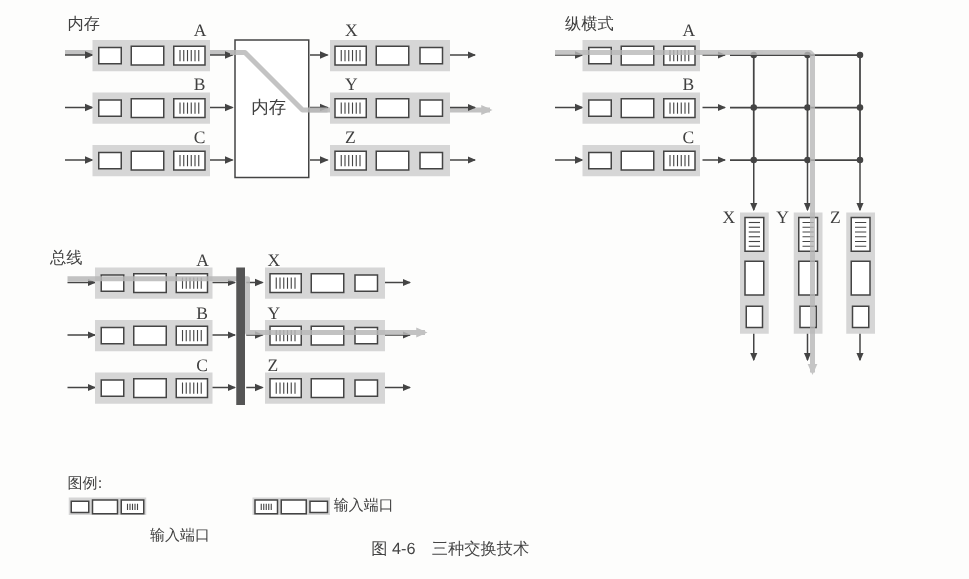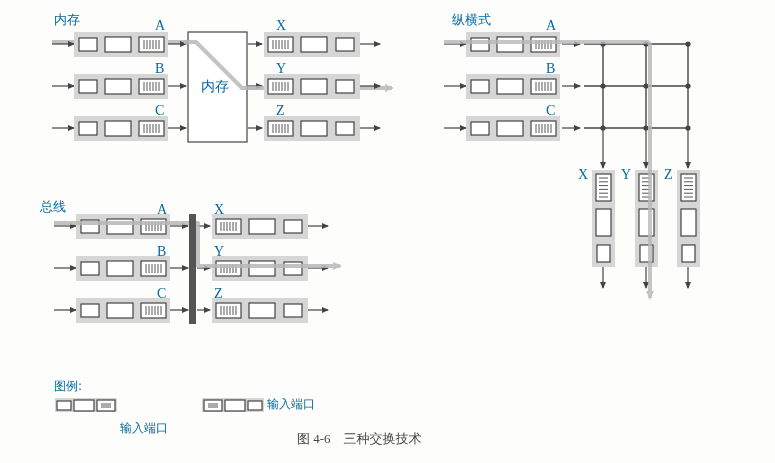--- a/index.html
+++ b/index.html
@@ -1,24 +1,24 @@
 <!DOCTYPE html>
 <html><head>
 <meta charset="utf-8">
 <style>
   html, body { margin:0; padding:0; background:#fdfdfc; }
   body { width:775px; height:463px; position:relative; overflow:hidden;
          font-family:"DejaVu Serif", serif; color:#333; }
   svg { position:absolute; left:0; top:0; }
-  .lbl { position:absolute; font-size:13px; color:#0369a1; line-height:1; white-space:nowrap; }
+  .lbl { position:absolute; font-size:13px; color:#404040; line-height:1; white-space:nowrap; }
   .sec-title { font-family:"DejaVu Sans", sans-serif; font-size:13px; }
   .port-lbl { font-family:"Liberation Serif", serif; font-size:14px; }
   .legend-title { font-family:"DejaVu Sans", sans-serif; font-size:12px; }
   .legend-text { font-family:"DejaVu Sans", sans-serif; font-size:12px; }
-  .caption { font-family:Liberation Serif, serif; font-size:13px; color:#444; }
+  .caption { font-family:Liberation Sans, sans-serif; font-size:13px; color:#444; }
   .mem-lbl { font-family:"DejaVu Sans", sans-serif; font-size:14px; }
 </style>
 </head>
 <body>
 
 <svg id="diagram" width="775" height="463" viewBox="0 0 775 463" xmlns="http://www.w3.org/2000/svg">
   <defs>
     <marker id="arr" markerWidth="7" markerHeight="7" refX="6" refY="3.5" orient="auto" markerUnits="userSpaceOnUse">
       <path d="M0,0.5 L7,3.5 L0,6.5 Z" fill="#444"></path>
     </marker>

